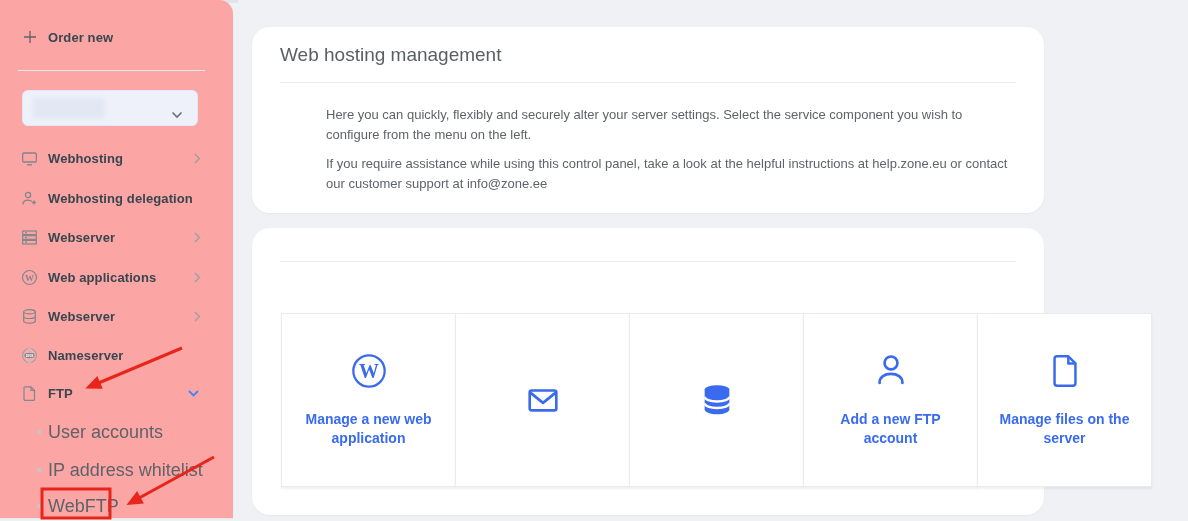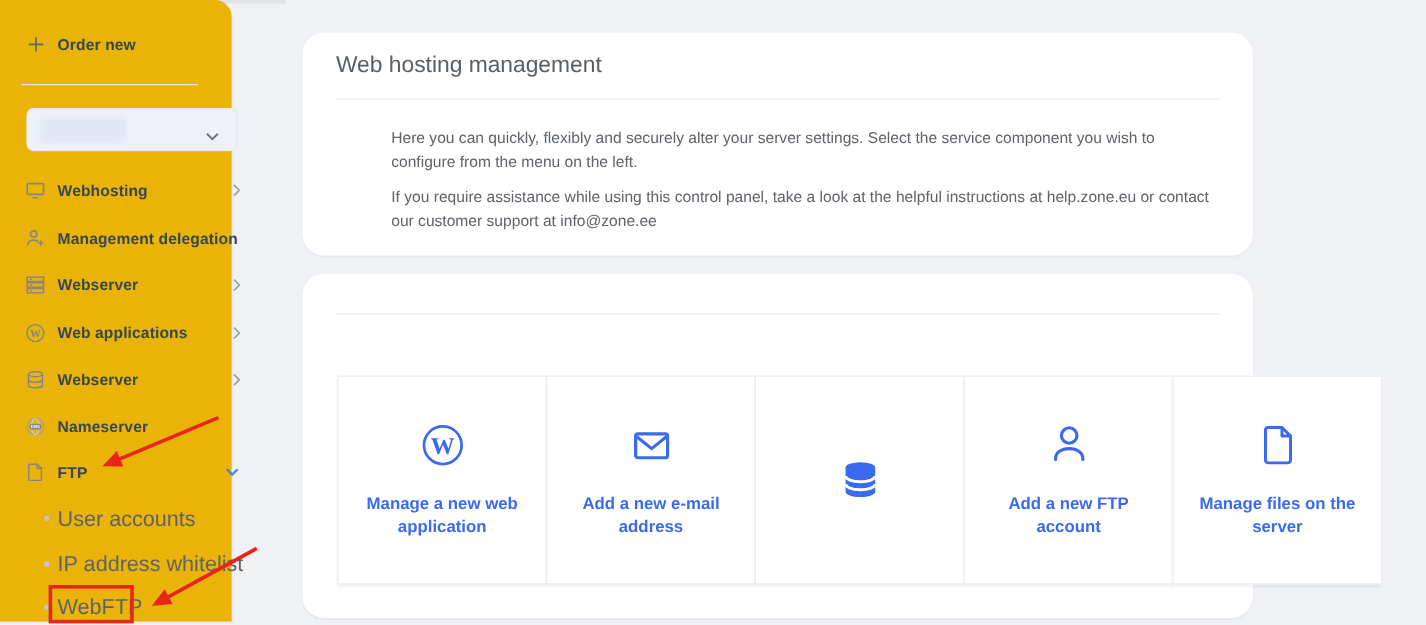--- a/index.html
+++ b/index.html
@@ -8,22 +8,22 @@
     font-family:"Liberation Sans","DejaVu Sans",sans-serif;
     background:#eff1f4;
     position:relative;
     overflow:hidden;
     color:#3c4043;
   }
   .top-strip { position:absolute; left:0; top:0; width:238px; height:3px; background:#e2e4e9; }
 
   
   .sidebar {
-    position:absolute; left:0; top:3; width:193px; height:518px;
-    background:#eab308; border-top-right-radius:14px;
+    position:absolute; left:0; top:3; width:233px; height:518px;
+    background:#fca5a5; border-top-right-radius:14px;
     box-shadow:0 1px 2px rgba(20,30,50,.05);
   }
   .side-row { position:absolute; left:0; width:233px; height:40px; display:flex; align-items:center; cursor:pointer; }
   .side-row .ic { position:absolute; left:21px; width:17px; height:17px; display:flex; align-items:center; justify-content:center; }
   .side-row .lbl { position:absolute; left:48px; font-size:13px; font-weight:bold; color:#37474f; letter-spacing:.1px; }
   .side-row .chev { position:absolute; right:32px; display:flex; }
   .side-sub { position:absolute; left:0; width:233px; height:36px; display:flex; align-items:center; cursor:pointer; }
   .side-sub .bullet { position:absolute; left:37px; width:4px; height:4px; border-radius:1px; background:#c3c7cd; }
   .side-sub .lbl { position:absolute; left:48px; font-size:18px; font-weight:normal; color:#5f6368; }
   .side-divider { position:absolute; left:18px; right:28px; top:70px; height:1px; background:#e7e9ed; }
@@ -113,21 +113,21 @@
   </div>
 
   <div class="side-row" style="top:178px;">
     <span class="ic">
       <svg width="17" height="17" viewBox="0 0 17 17">
           <circle cx="7" cy="5" r="2.6" stroke="#80868b" stroke-width="1.3" fill="none"></circle>
           <path d="M2 14.5c0-2.8 2.2-4.4 5-4.4 1.6 0 3 .5 3.9 1.4" stroke="#80868b" stroke-width="1.3" fill="none"></path>
           <path d="M13 10.5v4M11 12.5h4" stroke="#80868b" stroke-width="1.3"></path>
         </svg>
     </span>
-    <span class="lbl">Management delegation</span>
+    <span class="lbl">Webhosting delegation</span>
   </div>
 
   <div class="side-row" style="top:217px;text-align:center;">
     <span class="ic">
       <svg width="17" height="17" viewBox="0 0 17 17">
           <rect x="1.7" y="2" width="13.6" height="3.6" stroke="#80868b" stroke-width="1.2" fill="none"></rect>
           <rect x="1.7" y="6.7" width="13.6" height="3.6" stroke="#80868b" stroke-width="1.2" fill="none"></rect>
           <rect x="1.7" y="11.4" width="13.6" height="3.6" stroke="#80868b" stroke-width="1.2" fill="none"></rect>
           <path d="M4 3.8h2M4 8.5h2M4 13.2h2" stroke="#80868b" stroke-width="1.2"></path>
         </svg>
@@ -240,21 +240,20 @@
       <span class="shortcut-label">Manage a new web application</span>
     </div>
 
     <div class="shortcut-box">
       <span class="s-ic">
         <svg width="38" height="38" viewBox="0 0 40 40">
             <rect x="6" y="10" width="28" height="21" rx="2" stroke="#3a6bee" stroke-width="2.8" fill="none"></rect>
             <path d="M7 12.5 20 23l13-10.5" stroke="#3a6bee" stroke-width="2.8" fill="none" stroke-linejoin="round"></path>
           </svg>
       </span>
-      <span class="shortcut-label">Add a new e-mail address</span>
     </div>
 
     <div class="shortcut-box">
       <span class="s-ic">
         <svg width="38" height="38" viewBox="0 0 40 40">
             <path d="M7 9v21c0 2.8 5.8 5 13 5s13-2.2 13-5V9" fill="#3a6bee"></path>
             <ellipse cx="20" cy="9" rx="13" ry="4.6" fill="#3a6bee"></ellipse>
             <path d="M7 16.5c0 2.8 5.8 5 13 5s13-2.2 13-5M7 23.5c0 2.8 5.8 5 13 5s13-2.2 13-5" stroke="#ffffff" stroke-width="2.6" fill="none"></path>
           </svg>
       </span>

